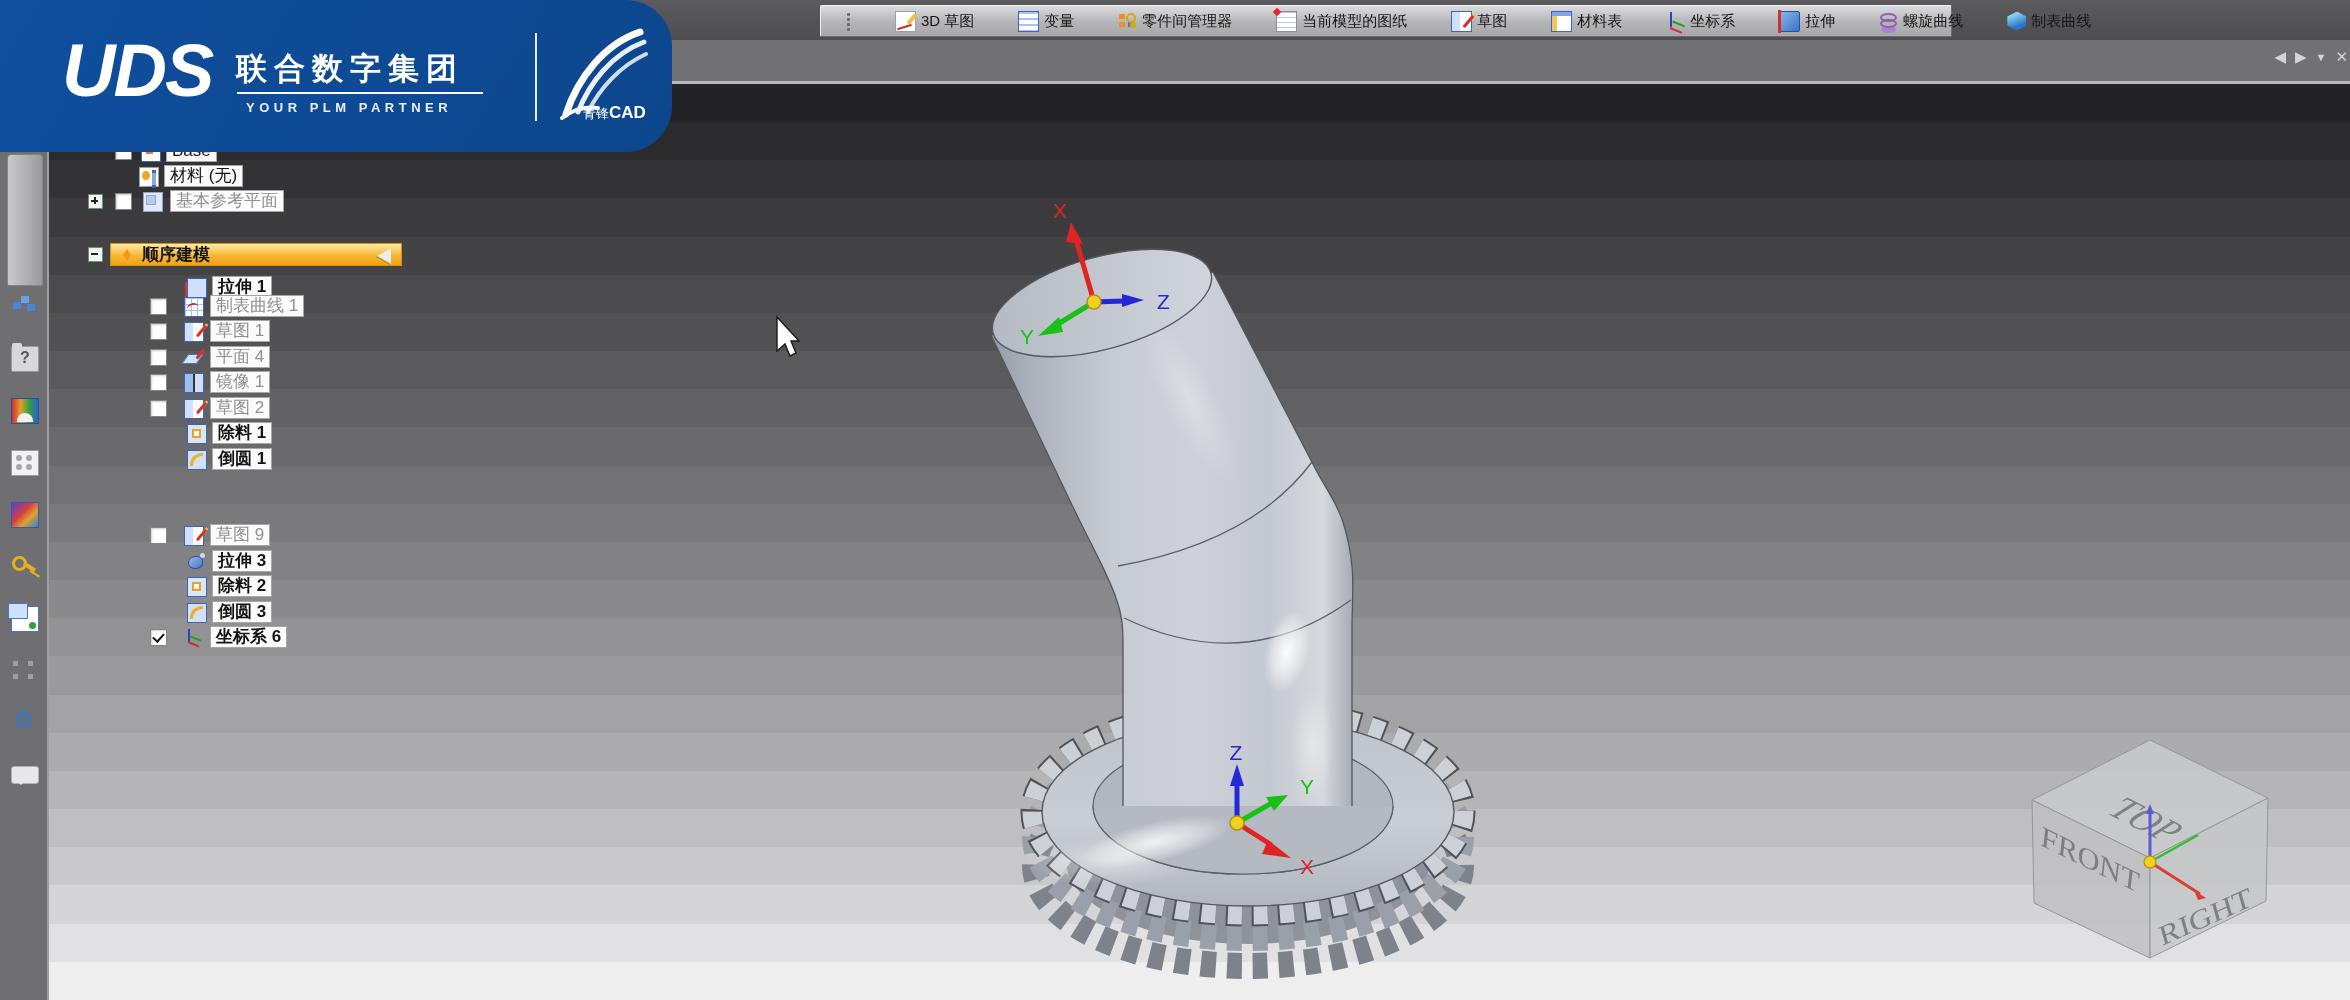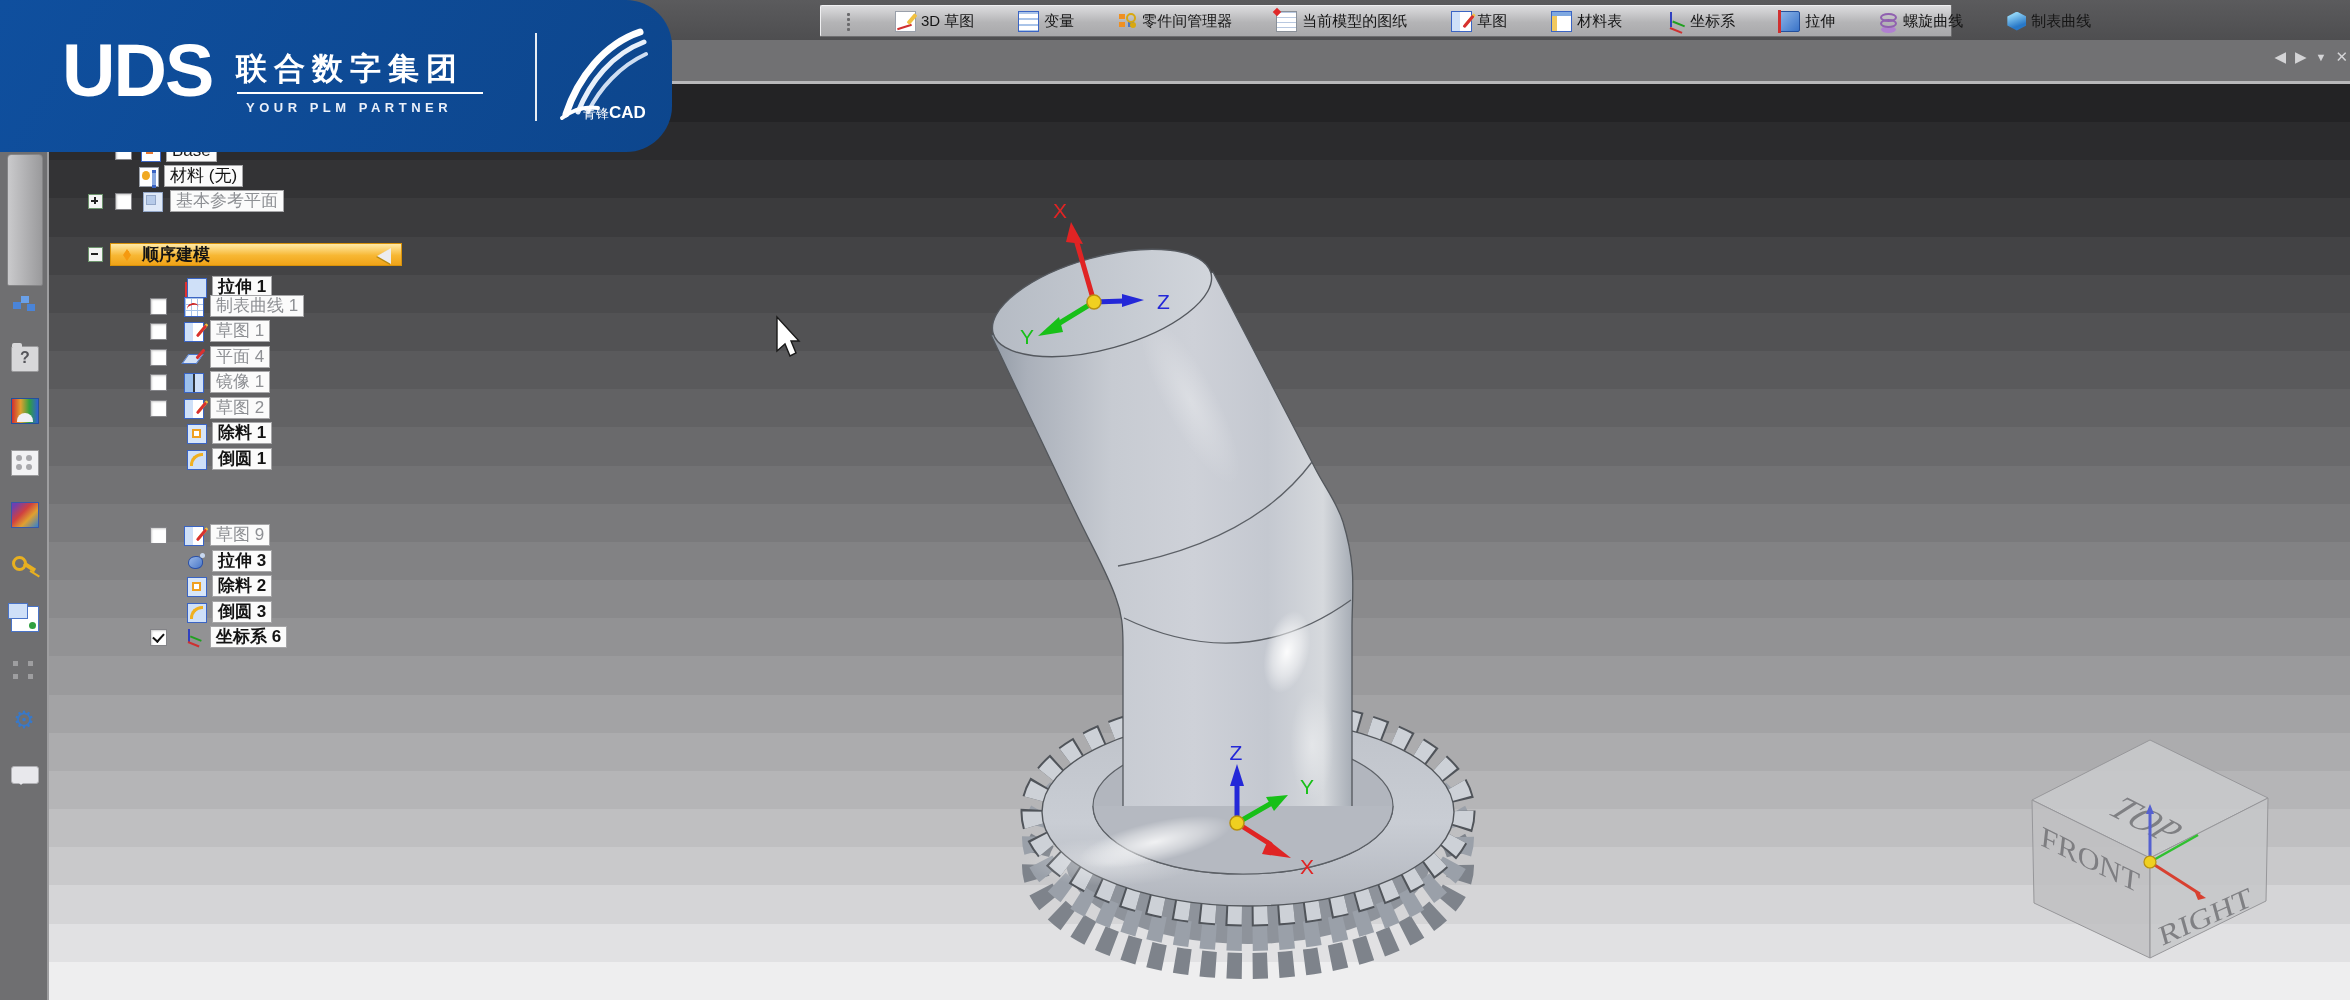--- a/index.html
+++ b/index.html
@@ -46,21 +46,21 @@
   .i-helix::after{content:"";position:absolute;left:1px;top:7px;width:13px;height:5px;border:2px solid #9060b0;border-radius:50%;box-shadow:0 6px 0 -1px #b080d0;}
   .i-isoview{background:linear-gradient(160deg,#8cd0f4 20%,#2878c8 70%);
       clip-path:polygon(50% 0,100% 26%,100% 74%,50% 100%,0 74%,0 26%);}
   
   #nav-arrows{position:absolute;right:2px;top:48px;z-index:56;display:flex;gap:9px;align-items:center;
       color:#d4d4d6;font-size:15px;}
   #nav-arrows span{cursor:default;}
   
   #banner{position:absolute;left:0;top:0;width:672px;height:152px;z-index:60;
       background:linear-gradient(120deg,#0f4f9e,#0d468d);border-radius:0 46px 46px 0;}
-  #uds{position:absolute;left:62px;top:28px;font-size:74px;font-weight:900;color:#fff;letter-spacing:-2px;}
+  #uds{position:absolute;left:62px;top:28px;font-size:74px;font-weight:900;font-style:italic;color:#fff;letter-spacing:-2px;}
   #company{position:absolute;left:236px;top:48px;font-size:31px;color:#fff;letter-spacing:7px;font-weight:600;}
   #brand-underline{position:absolute;left:237px;top:92px;width:246px;height:2px;background:#fff;}
   #tagline{position:absolute;left:246px;top:100px;font-size:13px;font-weight:700;color:#eaf0fa;letter-spacing:4.5px;}
   #brand-divider{position:absolute;left:535px;top:33px;width:2px;height:88px;background:#fff;opacity:.9;}
   #wing{position:absolute;left:556px;top:26px;}
   #product{position:absolute;left:583px;top:103px;color:#fff;font-size:13px;white-space:nowrap;}
   #product b{font-size:17px;font-weight:800;}
   
   #viewport{position:absolute;left:0;top:84px;width:2350px;height:916px;z-index:1;
     background:linear-gradient(180deg,

